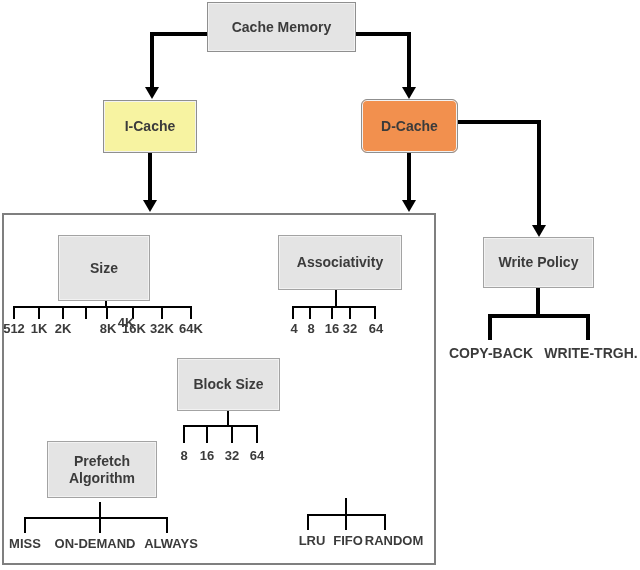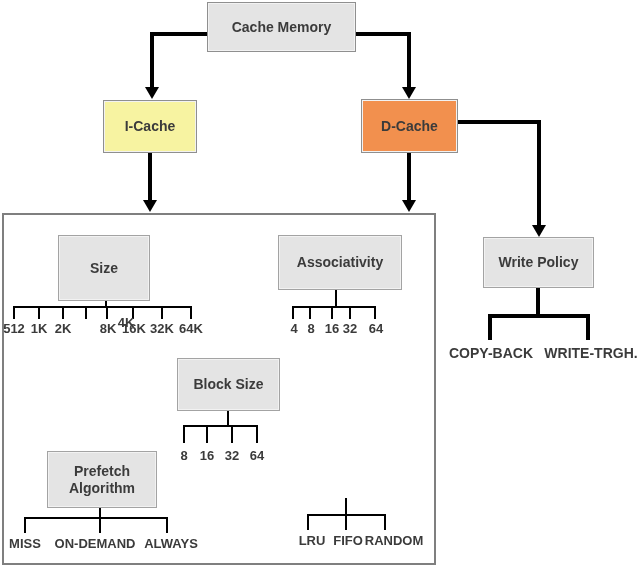--- a/index.html
+++ b/index.html
@@ -103,37 +103,37 @@
   </svg>
 
   <div class="node top-level" style="left:207px;top:2px;width:149px;height:50px;">
     <span>Cache Memory</span>
   </div>
 
   <div class="node top-level i-cache" style="left:103px;top:100px;width:94px;height:53px;">
     <span>I-Cache</span>
   </div>
 
-  <div class="node top-level d-cache" style="left:361px;top:99px;width:97px;height:54px;">
+  <div class="node top-level d-cache" style="left:361px;top:99px;width:97px;height:54px;border-radius:6px;">
     <span>D-Cache</span>
   </div>
 
   <div class="node" style="left:58px;top:235px;width:92px;height:66px;">
     <span>Size</span>
   </div>
 
   <div class="node" style="left:278px;top:235px;width:124px;height:55px;">
     <span>Associativity</span>
   </div>
 
   <div class="node" style="left:177px;top:358px;width:103px;height:53px;">
     <span>Block Size</span>
   </div>
 
-  <div class="node" style="left:47px;top:451px;width:110px;height:57px;padding:0 14px;">
+  <div class="node" style="left:47px;top:441px;width:110px;height:57px;padding:0 14px;">
     <span>Prefetch Algorithm</span>
   </div>
 
 
   <div class="node" style="left:483px;top:237px;width:111px;height:51px;">
     <span>Write Policy</span>
   </div>
 
   <span class="leaf" style="left:14px;top:321px;">512</span>
   <span class="leaf" style="left:39px;top:321px;">1K</span>

